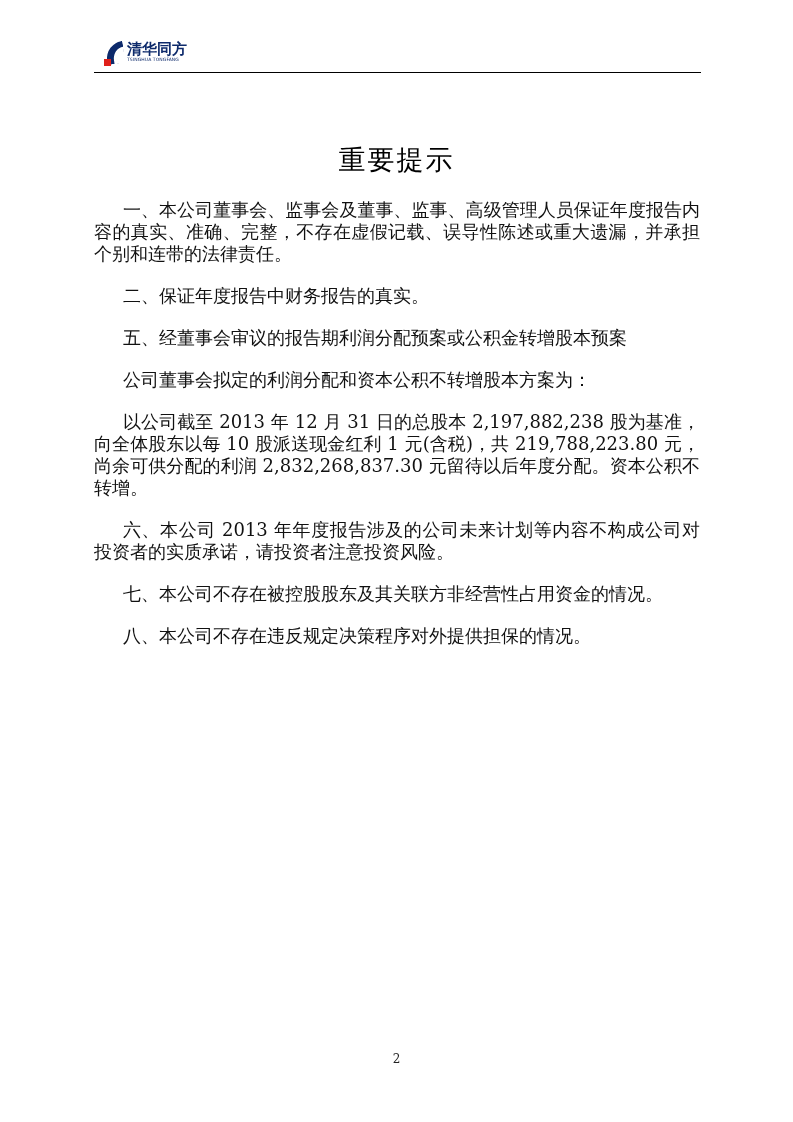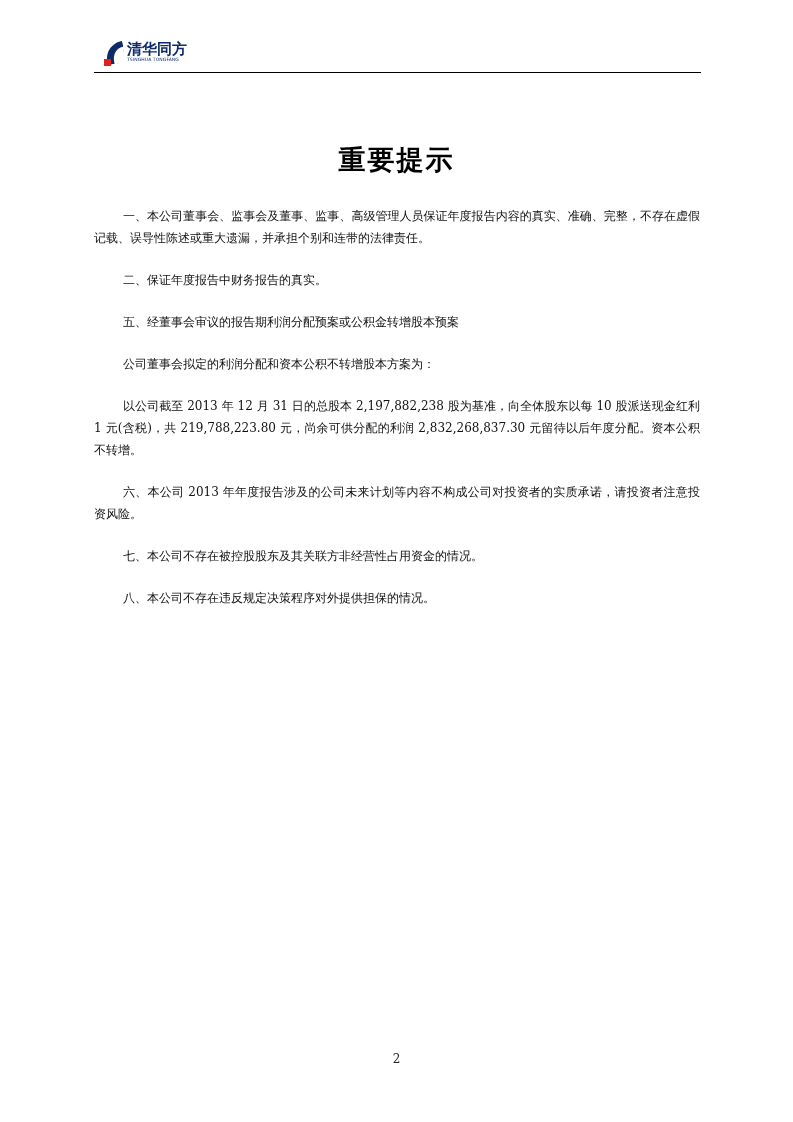--- a/index.html
+++ b/index.html
@@ -9,22 +9,22 @@
     .logo { position: absolute; left: 8px; top: 2px; height: 28px; display: flex; }
     .logo-mark { width: 22px; height: 24px; position: relative; margin-right: 3px; }
     .logo-mark .swoosh { position: absolute; left: 4px; top: 0; width: 18px; height: 22px;
       border-radius: 18px 0 0 0; border-left: 7px solid #0d2a6b; border-top: 6px solid #0d2a6b; box-sizing: border-box; transform: rotate(-8deg); }
     .logo-mark .sq { position: absolute; left: 2px; bottom: 0; width: 7px; height: 7px; background: #e0201a; }
     .logo-text { display: flex; flex-direction: column; line-height: 1; }
     .logo-cn { font-family: "DejaVu Sans", sans-serif; font-weight: bold; font-size: 15px; color: #0d2a6b; letter-spacing: 0px; }
     .logo-en { font-family: "DejaVu Sans", sans-serif; font-size: 4.5px; color: #0d2a6b; margin-top: 1px; letter-spacing: 0.1px; }
     .header-rule { position: absolute; left: 94px; top: 72px; width: 607px; height: 0; border-top: 1.2px solid #000; }
     .title { position: absolute; left: 0; width: 793px; top: 142px; text-align: center;
-             font-family: "DejaVu Sans", sans-serif; font-weight: bold; font-size: 27px; letter-spacing: 2px; color: #000; }
-    .body { position: absolute; left: 94px; top: 205px; width: 606px; font-size: 12px; line-height: 22px; }
+             font-family: "DejaVu Sans", sans-serif; font-weight: normal; font-size: 27px; letter-spacing: 2px; color: #000; }
+    .body { position: absolute; left: 94px; top: 199px; width: 606px; font-size: 18px; line-height: 22px; }
     .para { margin: 0 0 20px 0; text-indent: 29px; text-align: justify; }
     .page-number { position: absolute; left: 0; width: 793px; top: 1052px; text-align: center; font-size: 12px; color: #222; }
   </style>
 </head>
 <body>
 
 <div class="header">
   <div class="logo">
     <div class="logo-mark">
       <div class="swoosh"></div>

